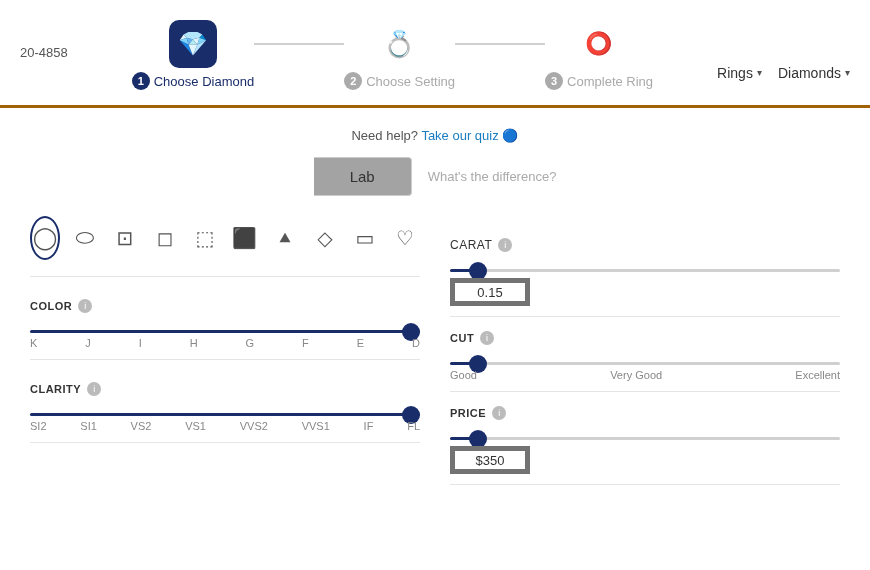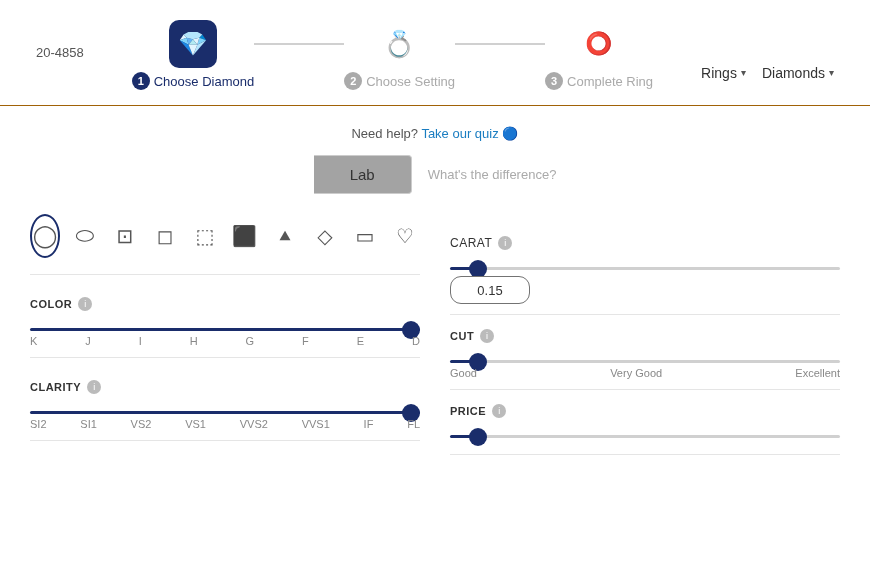--- a/index.html
+++ b/index.html
@@ -3,22 +3,22 @@
   <meta charset="utf-8">
   <style>
     * { box-sizing: border-box; margin: 0; padding: 0; }
     body { font-family: Arial, sans-serif; background: #fff; color: #333; width: 870px; overflow-x: hidden; }
 
     
     .header {
       display: flex;
       align-items: center;
       justify-content: space-between;
-      padding: 10px 36px;
-      border-bottom: 1px solid #a16207;
+      padding: 10px 20px;
+      border-bottom: 3px solid #a16207;
       background: #fff;
       gap: 43px;
     }
     .header-left { font-size: 13px; color: #555; }
     .header-nav { display: flex; gap: 16px; }
     .header-nav-item {
       display: flex; align-items: center; gap: 4px;
       font-size: 14px; color: #333; cursor: pointer; font-weight: 500; margin-top: 40px;
     }
     .header-nav-item .chevron { font-size: 10px; color: #555; }
@@ -144,21 +144,21 @@
       border-bottom: 1px solid #e5e5e5;
     }
     .info-icon {
       width: 14px; height: 14px; border-radius: 50%;
       background: #bbb; color: #fff;
       font-size: 9px; display: inline-flex; align-items: center; justify-content: center;
       cursor: pointer;
     }
     .slider-input-box {
       width: 80px; height: 28px;
-      border: 1px solid #737373; border-radius: 11px;
+      border: 5px solid #737373; border-radius: 0;
       font-size: 13px; text-align: center;
       color: #333; padding: 0 4px;
     }
     .range-input {
       width: 100%; -webkit-appearance: none;
       height: 3px; background: #1a2d6b; border-radius: 2px; outline: none;
       cursor: pointer;
     }
     .range-input::-webkit-slider-thumb {
       -webkit-appearance: none;
@@ -316,17 +316,18 @@
           <span>Excellent</span>
         </div>
       </div>
 
       <div class="slider-section">
         <div style="display:flex; align-items:center; gap:6px; margin-bottom:6px;">
           <span style="font-size:11px; font-weight:bold; letter-spacing:0.5px; color:#333;">PRICE</span>
           <span class="info-icon">i</span>
         </div>
         <input type="range" class="range-input" min="0" max="100" value="5" style="width: 100%; appearance: none; height: 3px; background: linear-gradient(to right, rgb(26, 45, 107) 5%, rgb(208, 208, 208) 5%); outline: none; cursor: pointer; margin-bottom: 6px;">
+        <input type="text" class="slider-input-box" value="$350" style="">
       </div>
 
     </div>
   </div>
 </div>
 
 </body></html>

